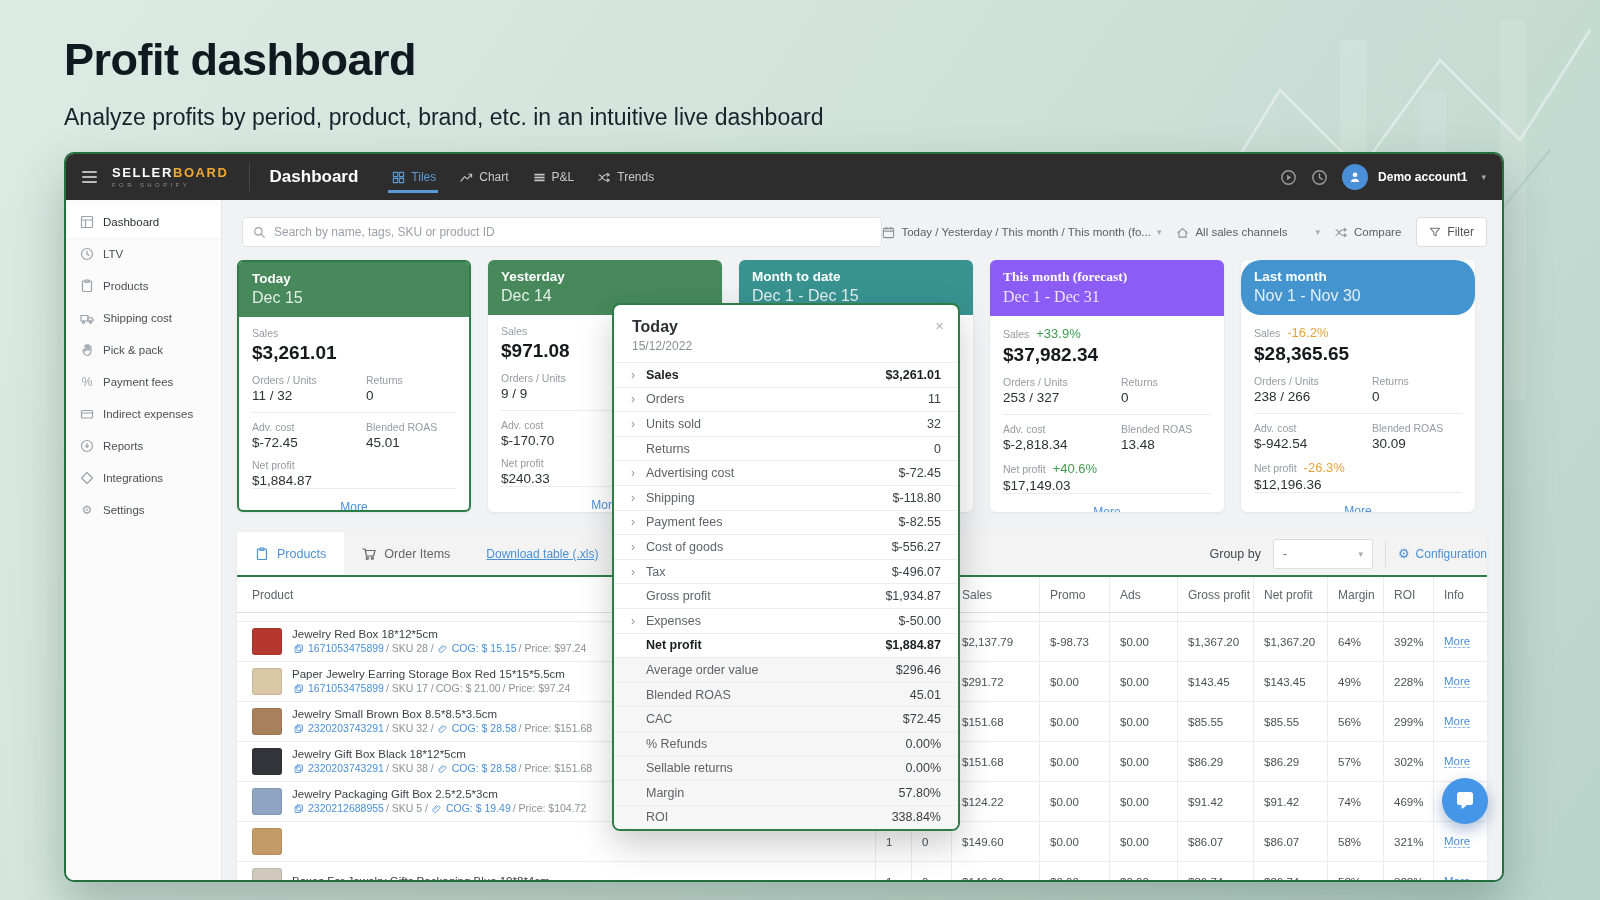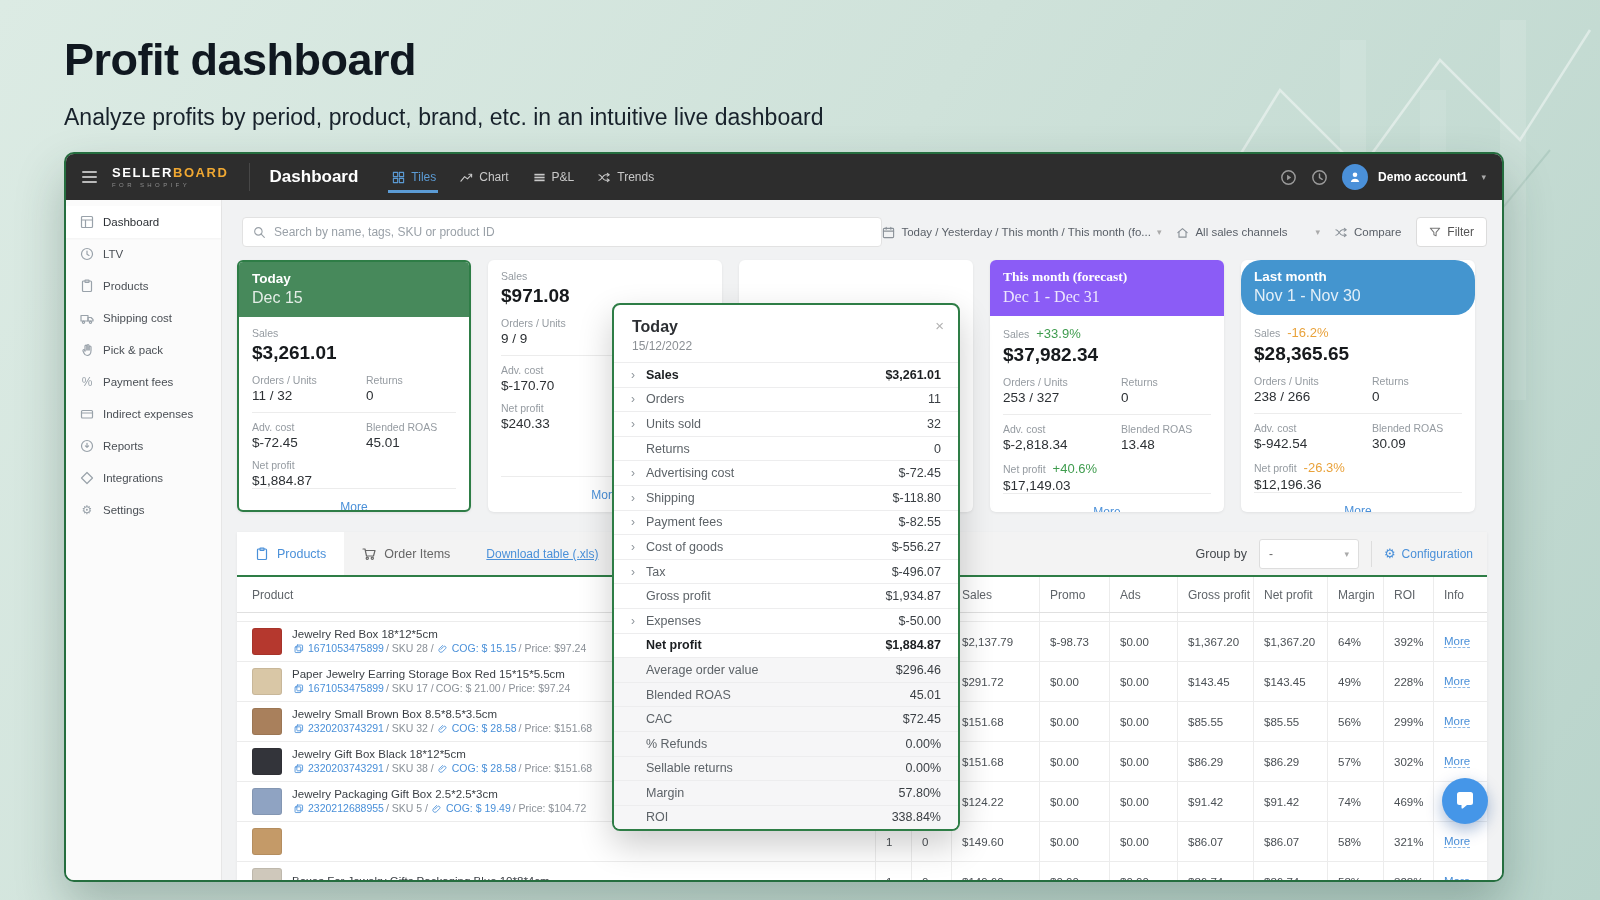--- a/index.html
+++ b/index.html
@@ -96,21 +96,21 @@
   .prow.bold .pl, .prow.bold .pv { font-weight:bold; color:#1b1e21; }
   .prow.shade { background:#f6f6f7; }
 
   
   .panel { position:absolute; left:15px; right:15px; top:332px; bottom:0; background:#fff; box-shadow:0 1px 3px rgba(0,0,0,.06); }
   .ptabs { height:45px; background:#f3f3f3; display:flex; align-items:center; border-bottom:2px solid #2E7D46; }
   .ptab { height:100%; display:flex; align-items:center; justify-content:center; gap:8px; padding:0 18px; font-size:12.5px; color:#666; cursor:pointer; }
   .ptab svg { width:14px; height:14px; }
   .ptab.active { background:#fff; color:#4a90d9; }
   .dl-link { margin-left:18px; font-size:12px; color:#4a90d9; text-decoration:underline; cursor:pointer; }
-  .ptabs-right { margin-left:auto; display:flex; align-items:center; gap:12px; margin-right:14px; }
+  .ptabs-right { margin-left:auto; display:flex; align-items:center; gap:12px; }
   .gb-label { font-size:12.5px; color:#44484d; }
   .gb-select { width:100px; height:30px; background:#fff; border:1px solid #ddd; border-radius:3px; display:flex; align-items:center; padding:0 9px; font-size:12px; color:#666; cursor:pointer; }
   .gb-select .chev { margin-left:auto; }
   .pt-div { width:1px; height:26px; background:#ddd; }
   .config { display:flex; align-items:center; gap:6px; font-size:12px; color:#4a90d9; cursor:pointer; }
   .config .gear { font-size:13px; }
 
   .tbl { width:100%; }
   .thead, .trow { display:flex; align-items:stretch; }
   .thead { height:36px; border-bottom:1px solid #e0e0e0; }
@@ -388,20 +388,24 @@
           </div>
           <div class="lblrow">
               <span class="lbl">Net profit</span>
             </div>
           <div class="val">$1,884.87</div>
           <div class="more"><a>More</a></div>
         </div>
       </div>
 
       <div class="card">
+        <div class="card-head" style="background: rgb(71, 137, 91);">
+          <div class="card-title">Yesterday</div>
+          <div class="card-date">Dec 14</div>
+        </div>
         <div class="card-body">
           <div class="lblrow">
               <span class="lbl">Sales</span>
             </div>
           <div class="big">$971.08</div>
           <div class="pair">
             <div>
                 <div class="lbl">Orders / Units</div>
                 <div class="val">9 / 9</div>
               </div>
@@ -416,20 +420,24 @@
           </div>
           <div class="lblrow">
               <span class="lbl">Net profit</span>
             </div>
           <div class="val">$240.33</div>
           <div class="more"><a>More</a></div>
         </div>
       </div>
 
       <div class="card">
+        <div class="card-head" style="background: rgb(56, 147, 144);">
+          <div class="card-title">Month to date</div>
+          <div class="card-date">Dec 1 - Dec 15</div>
+        </div>
         <div class="card-body"></div>
       </div>
 
       <div class="card">
         <div class="card-head" style="background: #8b5cf6; font-family: Liberation Serif, serif;">
           <div class="card-title">This month (forecast)</div>
           <div class="card-date">Dec 1 - Dec 31</div>
         </div>
         <div class="card-body">
           <div class="lblrow">

